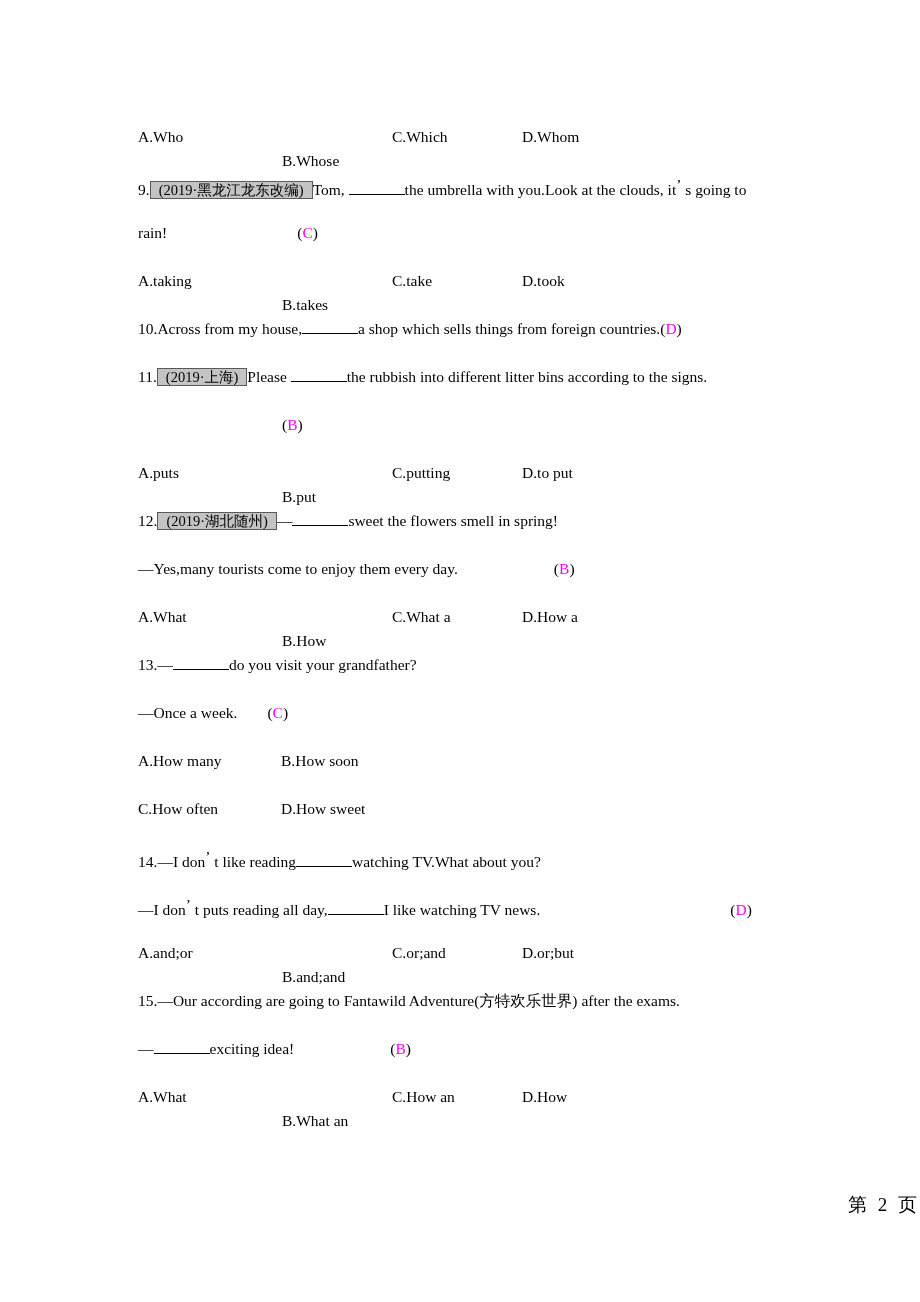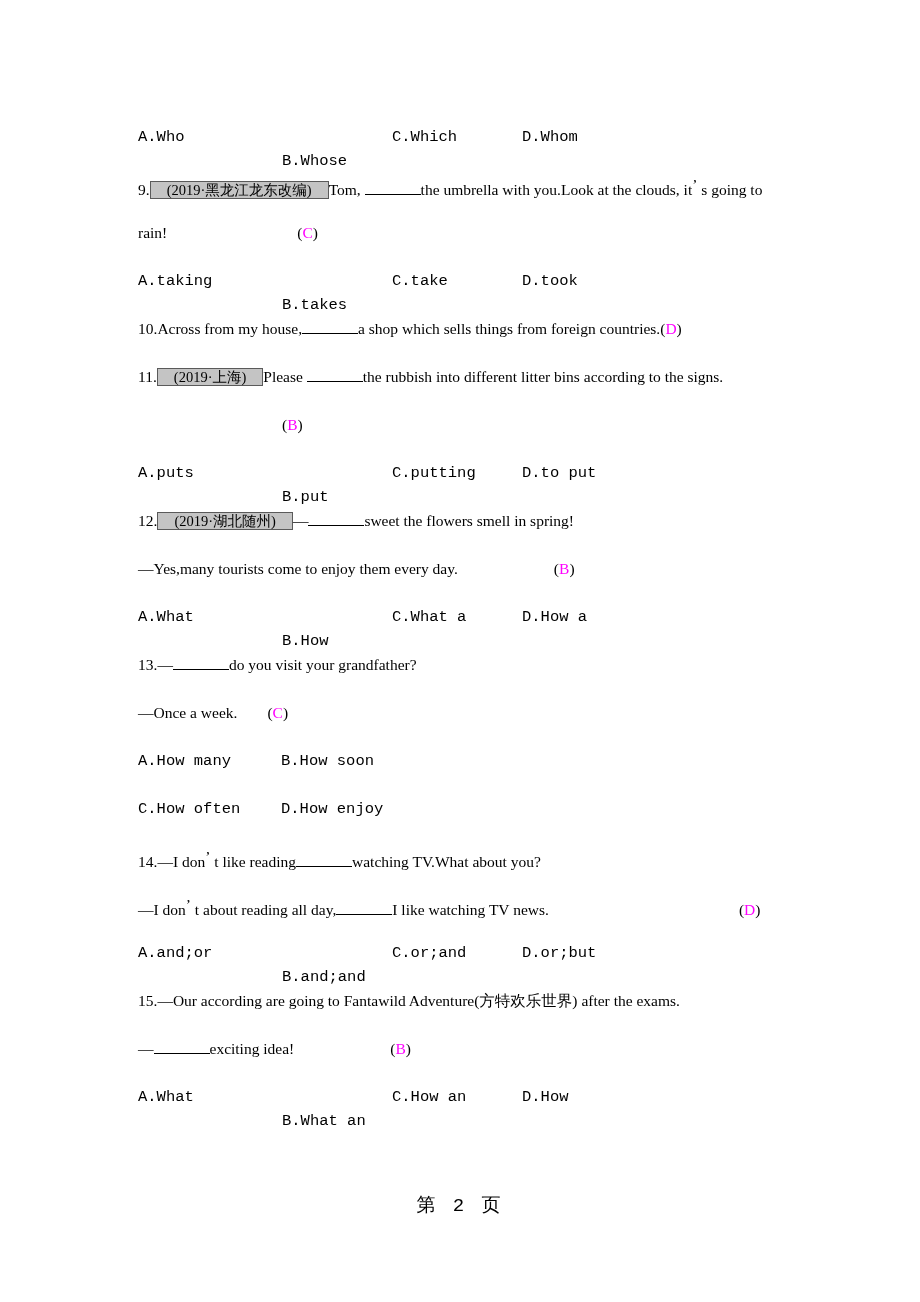--- a/index.html
+++ b/index.html
@@ -33,34 +33,33 @@
   .opts {
     height: 48px;
     position: relative;
     font-size: 15.5px;
     line-height: 30px;
   }
   .opt {
     position: absolute;
     top: 0;
     white-space: nowrap;
-    font-family: Liberation Mono, monospace;
   }
   .opt.c0 { left: 0px; }
   .opt.c1 { left: 144px; margin-top: 24px; }
   .opt.c2 { left: 254px; }
   .opt.c3 { left: 384px; }
   
   .opt.h0 { left: 0px; }
   .opt.h1 { left: 143px; }
 
   .tag {
     background: #c4c4c4;
     border: 1px solid #5a5a5a;
-    padding: 0 16px;
+    padding: 0 8px;
     font-size: 14.5px;
     font-family: Liberation Serif, serif;
   }
   .ans {
     color: #000000;
   }
   .ans i {
     color: #ff00ff;
     font-style: normal;
   }
@@ -81,23 +80,23 @@
   .gapS { display: inline-block; width: 30px; }
   .gapXL { display: inline-block; width: 130px; }
   .gapXXL { display: inline-block; width: 190px; }
   .indentAns { display: inline-block; width: 144px; }
 
   .footer {
     position: absolute;
     left: 0;
     right: 0;
     top: 1192px;
-    text-align: center;
+    text-align: right;
     font-size: 19px;
-    font-family: Liberation Mono, monospace;
+    font-family: Liberation Serif, serif;
     letter-spacing: 3px;
   }
 </style>
 </head>
 <body>
 
 <div class="page">
   <div class="content">
 
     <div class="opts">
@@ -155,28 +154,28 @@
     </div>
     <div class="line">
       <span>—Once a week.</span><span class="gapS"></span><span class="ans"><span>(</span><i>C</i><span>)</span></span>
     </div>
     <div class="opts">
       <span class="opt h0">A.How many</span>
       <span class="opt h1">B.How soon</span>
     </div>
     <div class="opts">
       <span class="opt h0">C.How often</span>
-      <span class="opt h1">D.How enjoy</span>
+      <span class="opt h1">D.How sweet</span>
     </div>
 
     <div class="line">
       <span>14.</span><span>—</span><span>I don</span><span class="apos">’</span><span> t like reading</span><span class="blank"></span><span>watching TV.What about you?</span>
     </div>
     <div class="line">
-      <span>—</span><span>I don</span><span class="apos">’</span><span> t about reading all day,</span><span class="blank"></span><span>I like watching TV news.</span><span class="gapXXL"></span><span class="ans"><span>(</span><i>D</i><span>)</span></span>
+      <span>—</span><span>I don</span><span class="apos">’</span><span> t puts reading all day,</span><span class="blank"></span><span>I like watching TV news.</span><span class="gapXXL"></span><span class="ans"><span>(</span><i>D</i><span>)</span></span>
     </div>
     <div class="opts">
       <span class="opt c0">A.and;or</span>
       <span class="opt c1">B.and;and</span>
       <span class="opt c2">C.or;and</span>
       <span class="opt c3">D.or;but</span>
     </div>
 
     <div class="line">
       <span>15.</span><span>—</span><span>Our according are going to Fantawild Adventure(方特欢乐世界) after the exams.</span>

